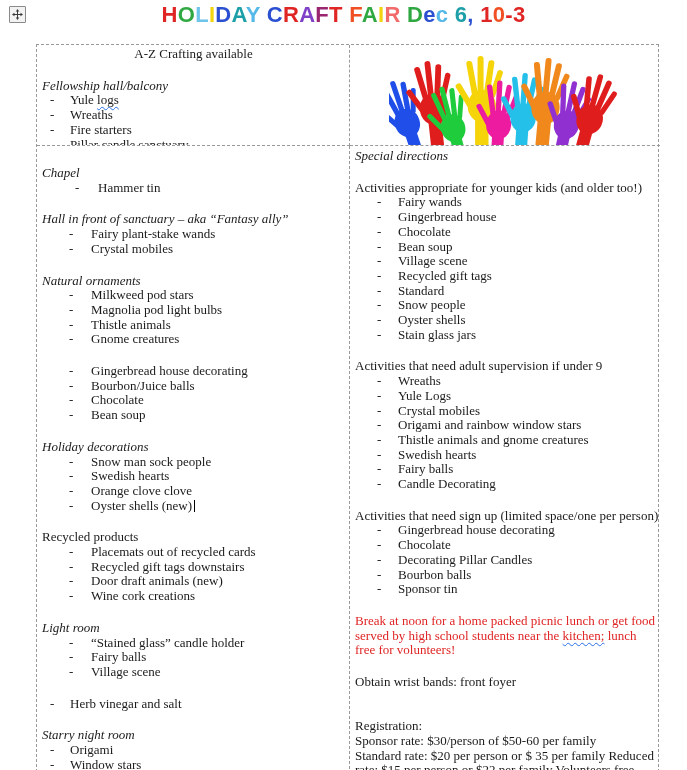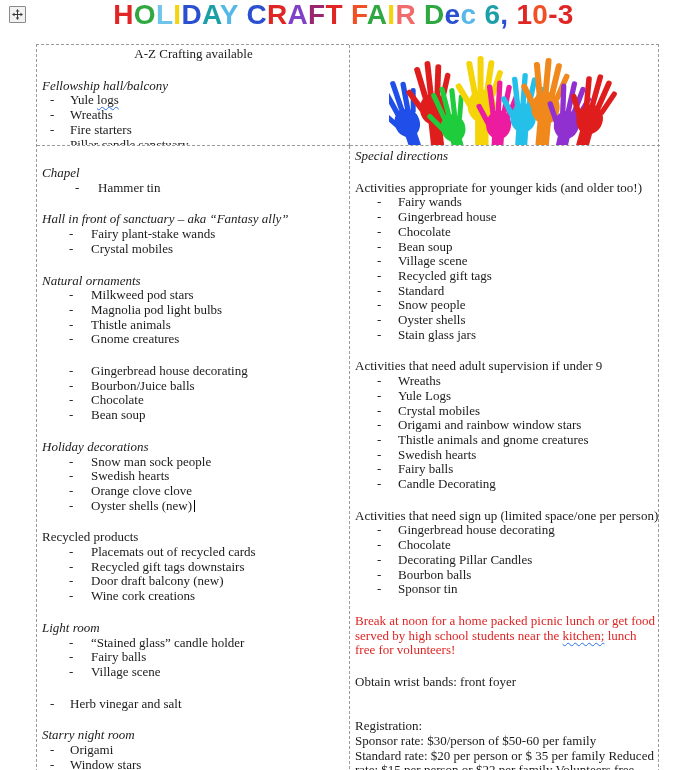--- a/index.html
+++ b/index.html
@@ -5,21 +5,21 @@
   html,body{margin:0;padding:0;}
   body{
     width:687px;height:770px;position:relative;background:#ffffff;
     font-family:"Liberation Serif","DejaVu Serif",serif;
     font-size:13px;line-height:14.7px;color:#1a1a1a;overflow:hidden;
   }
   
   .title{
     position:absolute;top:3px;left:0;width:100%;text-align:center;
     font-family:"Liberation Sans","DejaVu Sans",sans-serif;
-    font-size:28px;font-weight:bold;line-height:24px;letter-spacing:.3px;
+    font-size:22px;font-weight:bold;line-height:24px;letter-spacing:.3px;
   }
   
   .move-handle{
     position:absolute;left:9px;top:6px;width:15px;height:15px;
     border:1px solid #8a8a8a;background:#f2f2f2;border-radius:1px;
     display:flex;align-items:center;justify-content:center;cursor:move;
   }
   
   .fair-table{
     position:absolute;left:36px;top:44px;width:623px;height:738px;
@@ -208,21 +208,21 @@
           <div class="item ind-mid">
             <span class="dash">-</span>
             <span class="itxt">Placemats out of recycled cards</span>
           </div>
           <div class="item ind-mid">
             <span class="dash">-</span>
             <span class="itxt">Recycled gift tags downstairs</span>
           </div>
           <div class="item ind-mid">
             <span class="dash">-</span>
-            <span class="itxt">Door draft balcony (new)</span>
+            <span class="itxt">Door draft animals (new)</span>
           </div>
           <div class="item ind-mid">
             <span class="dash">-</span>
             <span class="itxt">Wine cork creations</span>
           </div>
         </div>
         <div class="section">
           <div class="heading it">Light room</div>
           <div class="item ind-mid">
             <span class="dash">-</span>

